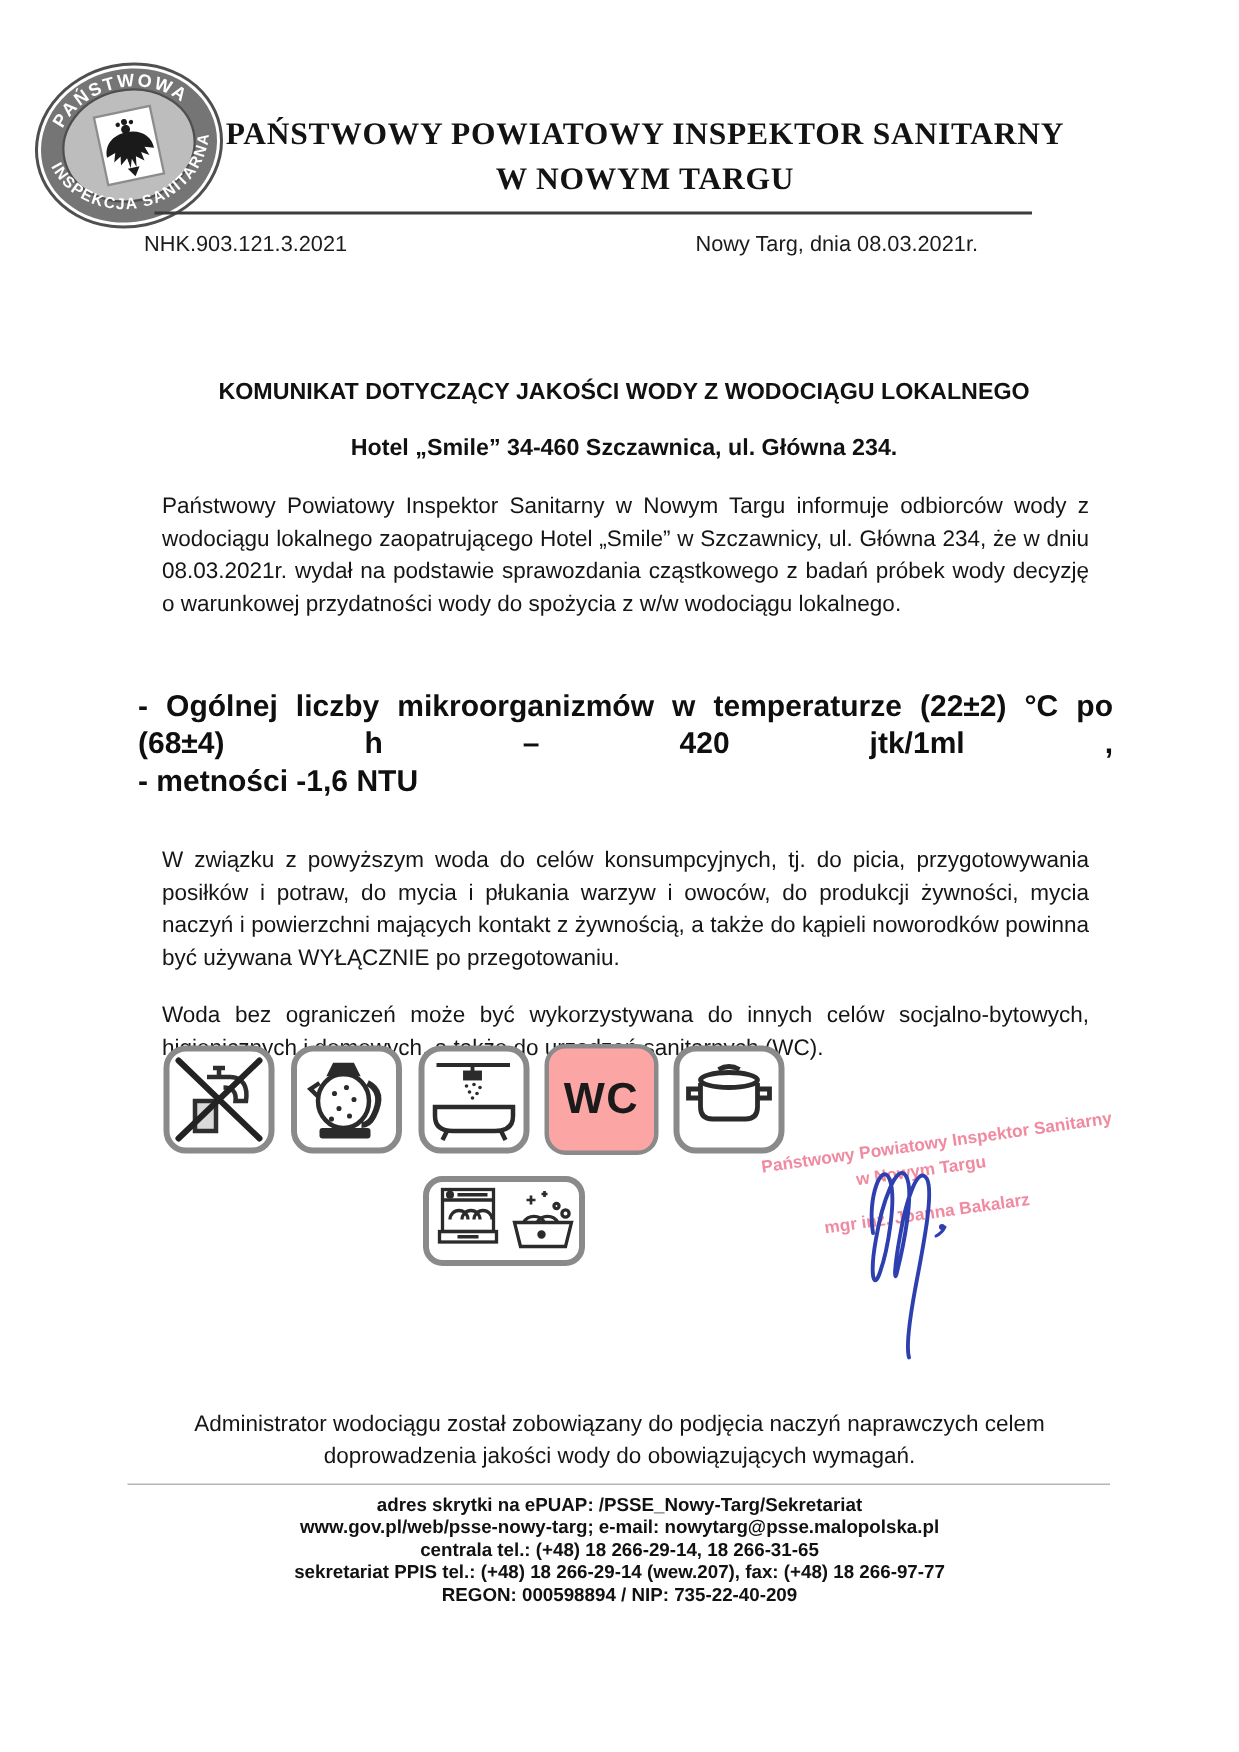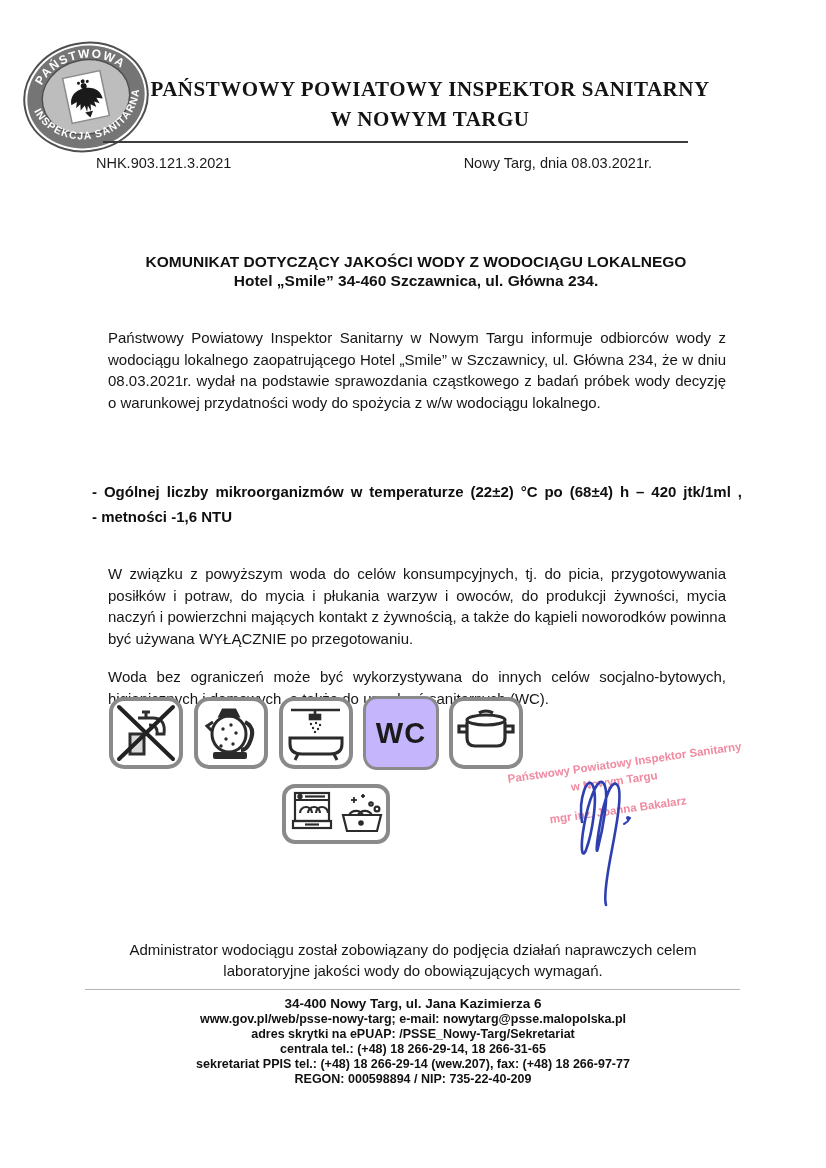--- a/index.html
+++ b/index.html
@@ -11,37 +11,37 @@
   .logo{position:absolute;left:20px;top:40px;width:132px;height:114px;}
   .header-title{position:absolute;left:130px;top:74px;width:600px;text-align:center;
     font-family:"Liberation Serif", serif;font-weight:700;font-size:21px;line-height:30px;
     letter-spacing:0.5px;color:#131313;}
   .rule{position:absolute;left:103px;top:141px;width:585px;height:2px;background:#3c3c3c;}
   .ref-row{position:absolute;left:96px;top:155px;width:556px;display:flex;
     justify-content:space-between;font-size:14.5px;color:#1b1b1b;}
   
   .com-title{position:absolute;left:92px;top:253px;width:648px;text-align:center;
     font-weight:700;font-size:15.5px;color:#111;}
-  .com-title .t2{margin-top:1px;}
+  .com-title .t2{margin-top:19px;}
   
   .block{position:absolute;left:92px;width:650px;font-size:15px;line-height:21.7px;
     text-align:justify;color:#151515;}
   .block p{margin:16px;}
   .block1{top:311px;}
   .findings{position:absolute;left:92px;top:459px;width:650px;font-weight:700;
-    font-size:15px;line-height:25px;color:#0f0f0f;margin-top:20px;}
+    font-size:20px;line-height:25px;color:#0f0f0f;}
   .findings .f1{text-align:justify;text-align-last:justify;}
   .block2{top:547px;}
   
   .icons-row1{position:absolute;left:108px;top:696px;display:flex;gap:9px;}
   .pictogram{width:76px;height:74px;}
   .icons-row2{position:absolute;left:281px;top:783px;width:110px;height:62px;}
   .wc-box{width:76px;height:74px;border:3.5px solid #8a8a8a;border-radius:14px;
     box-sizing:border-box;display:flex;align-items:center;justify-content:center;
-    font-weight:700;font-size:29px;letter-spacing:1px;color:#1a1a1a;background:#c4b5fd;}
+    font-weight:700;font-size:29px;letter-spacing:1px;color:#1a1a1a;background:#fca5a5;}
   
   .stamp{position:absolute;left:510px;top:756px;width:210px;transform:rotate(-8deg);
     color:#f08aa0;font-size:11.5px;line-height:17px;text-align:center;font-weight:600;}
   .stamp .s1{white-space:nowrap;}
   .stamp .s3{margin-top:12px;}
   .signature{position:absolute;left:552px;top:764px;width:120px;height:145px;}
   
   .closing{position:absolute;left:93px;top:939px;width:640px;text-align:center;
     font-size:15px;line-height:21px;color:#151515;}
   .footer-sep{position:absolute;left:85px;top:989px;width:655px;height:1px;background:#b8b4b0;}
@@ -233,26 +233,25 @@
   <div class="signature">
     <svg viewBox="0 0 120 145" width="120" height="145">
       <path d="M30 58 C 26 34 36 10 41 22 C 46 34 40 70 34 86 C 30 96 28 84 32 62
                C 36 38 46 10 52 20 C 58 30 50 68 46 84 C 44 92 44 82 48 60
                C 52 36 60 12 66 22 C 71 32 62 74 58 96 C 54 118 52 134 54 141" stroke="#2e3fb0" fill="none" stroke-width="2.6" stroke-linecap="round"></path>
       <circle cx="76" cy="54" r="2" fill="#2e3fb0"></circle>
       <path d="M72 60 q4 -2 6 -6" stroke="#2e3fb0" stroke-width="2" fill="none" stroke-linecap="round"></path>
     </svg>
   </div>
 
-  <div class="closing">Administrator wodociągu został zobowiązany do podjęcia działań naprawczych celem laboratoryjne jakości wody do obowiązujących wymagań.</div>
+  <div class="closing">Administrator wodociągu został zobowiązany do podjęcia naczyń naprawczych celem doprowadzenia jakości wody do obowiązujących wymagań.</div>
 
   <div class="footer-sep"></div>
 
   <div class="footer">
-    <div class="fl fb">34-400 Nowy Targ, ul. Jana Kazimierza 6</div>
+    <div class="fl">adres skrytki na ePUAP: /PSSE_Nowy-Targ/Sekretariat</div>
     <div class="fl">www.gov.pl/web/psse-nowy-targ; e-mail: nowytarg@psse.malopolska.pl</div>
-    <div class="fl">adres skrytki na ePUAP: /PSSE_Nowy-Targ/Sekretariat</div>
     <div class="fl">centrala tel.: (+48) 18 266-29-14, 18 266-31-65</div>
     <div class="fl">sekretariat PPIS tel.: (+48) 18 266-29-14 (wew.207), fax: (+48) 18 266-97-77</div>
     <div class="fl">REGON: 000598894 / NIP: 735-22-40-209</div>
   </div>
 
 </div>
 
 </body></html>

